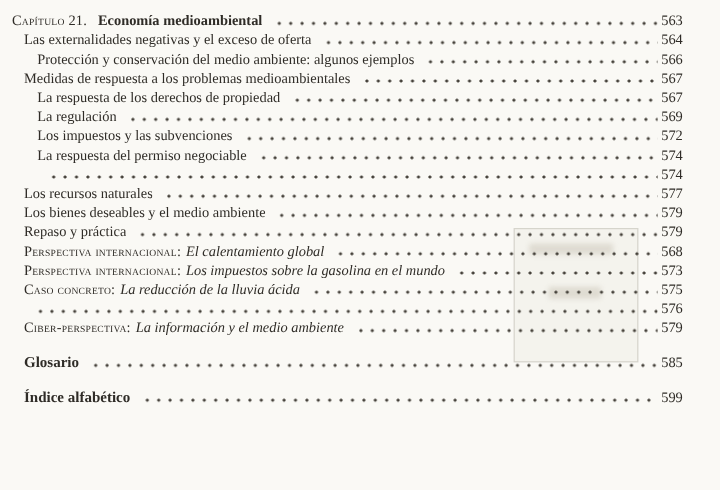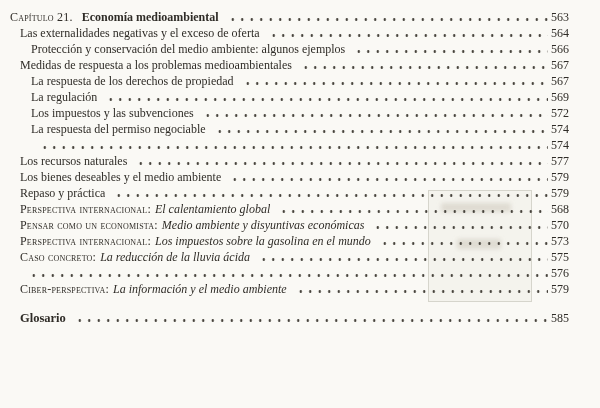--- a/index.html
+++ b/index.html
@@ -153,25 +153,20 @@
         <span class="label"><span class="title">Repaso y práctica</span></span>
         <span class="dots"></span>
         <span class="page-num">579</span>
       </div>
       <div class="toc-row indent-1">
         <span class="label"><span class="smallcaps prefix">Perspectiva internacional:</span><span class="title italic">El calentamiento global</span></span>
         <span class="dots"></span>
         <span class="page-num">568</span>
       </div>
       <div class="toc-row indent-1">
-        <span class="label"><span class="smallcaps prefix">Pensar como un economista:</span><span class="title italic">Medio ambiente y disyuntivas económicas</span></span>
-        <span class="dots"></span>
-        <span class="page-num">570</span>
-      </div>
-      <div class="toc-row indent-1">
         <span class="label"><span class="smallcaps prefix">Perspectiva internacional:</span><span class="title italic">Los impuestos sobre la gasolina en el mundo</span></span>
         <span class="dots"></span>
         <span class="page-num">573</span>
       </div>
       <div class="toc-row indent-1">
         <span class="label"><span class="smallcaps prefix">Caso concreto:</span><span class="title italic">La reducción de la lluvia ácida</span></span>
         <span class="dots"></span>
         <span class="page-num">575</span>
       </div>
       <div class="toc-row indent-1">
@@ -181,14 +176,19 @@
       <div class="toc-row indent-1">
         <span class="label"><span class="smallcaps prefix">Ciber-perspectiva:</span><span class="title italic">La información y el medio ambiente</span></span>
         <span class="dots"></span>
         <span class="page-num">579</span>
       </div>
       <div class="toc-row indent-1 section-start">
         <span class="label"><span class="title bold">Glosario</span></span>
         <span class="dots"></span>
         <span class="page-num">585</span>
       </div>
+      <div class="toc-row indent-1 section-start">
+        <span class="label"><span class="title bold">Índice alfabético</span></span>
+        <span class="dots"></span>
+        <span class="page-num">599</span>
+      </div>
     </div>
 </div>
 
 </body></html>

